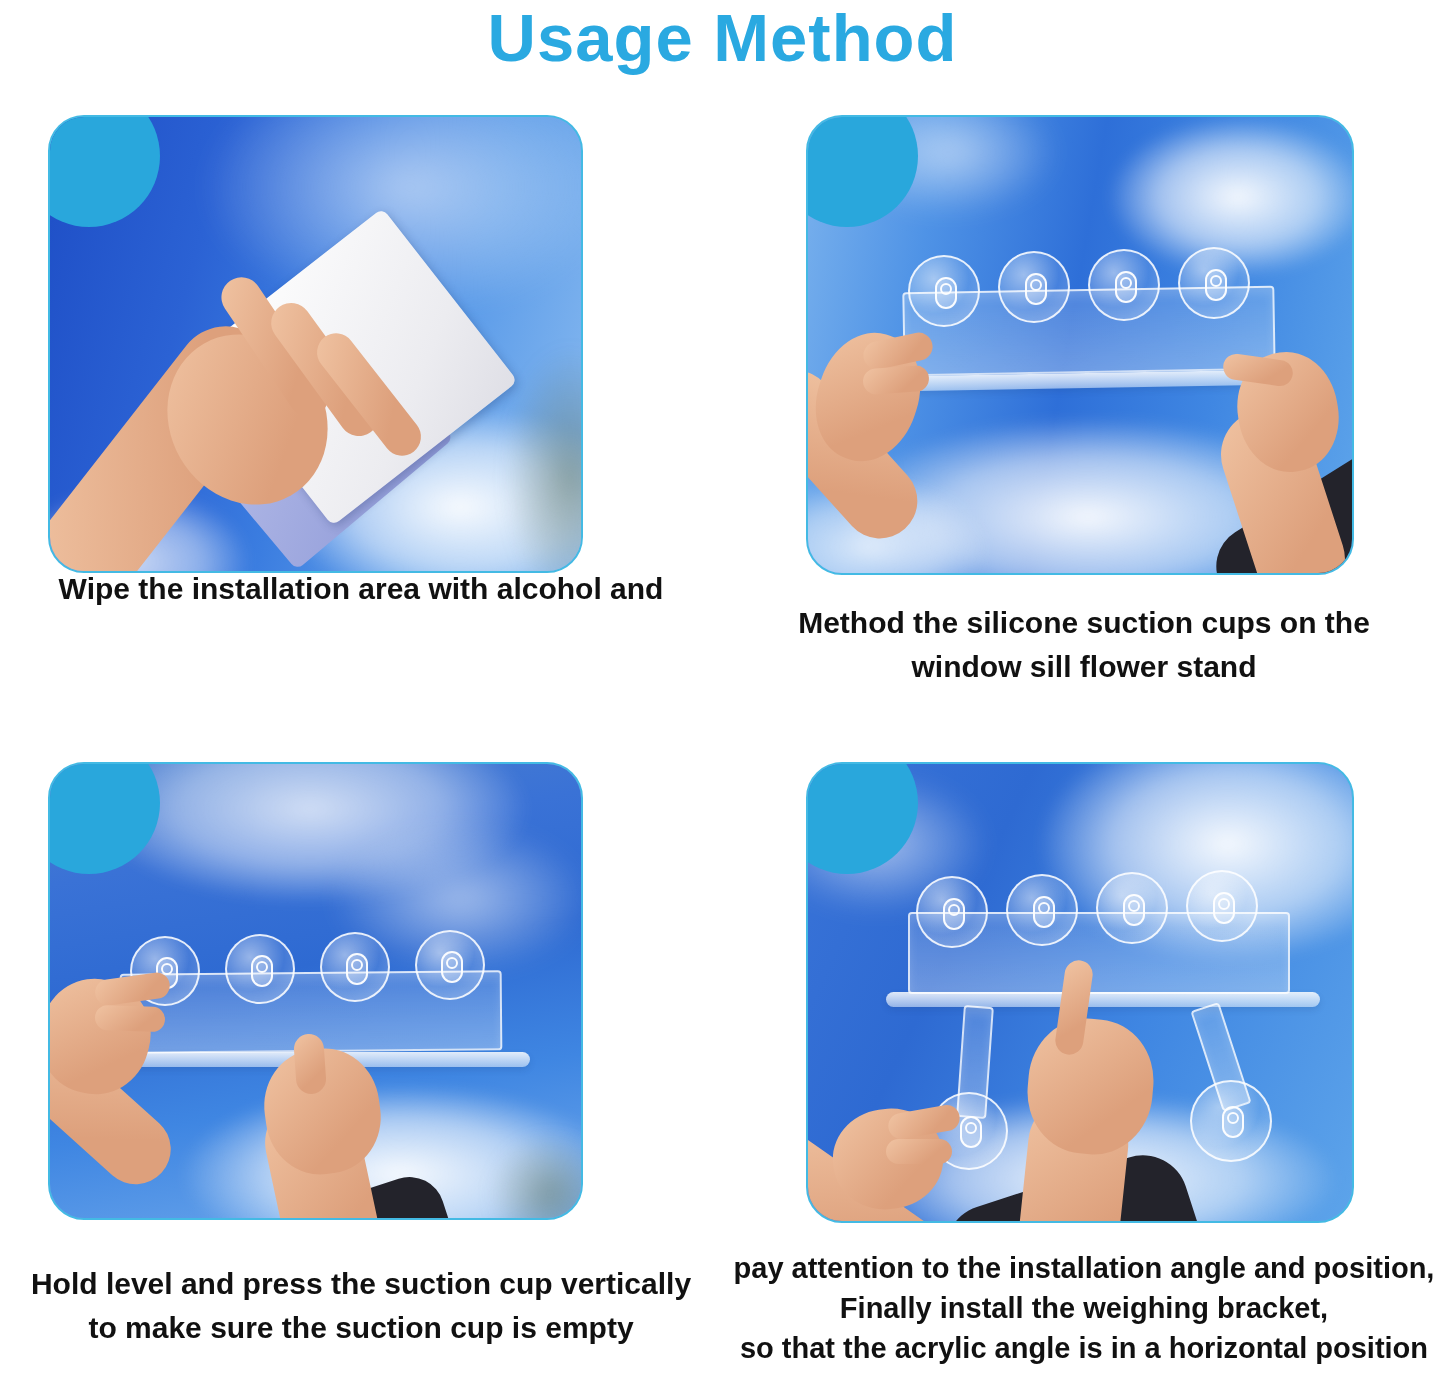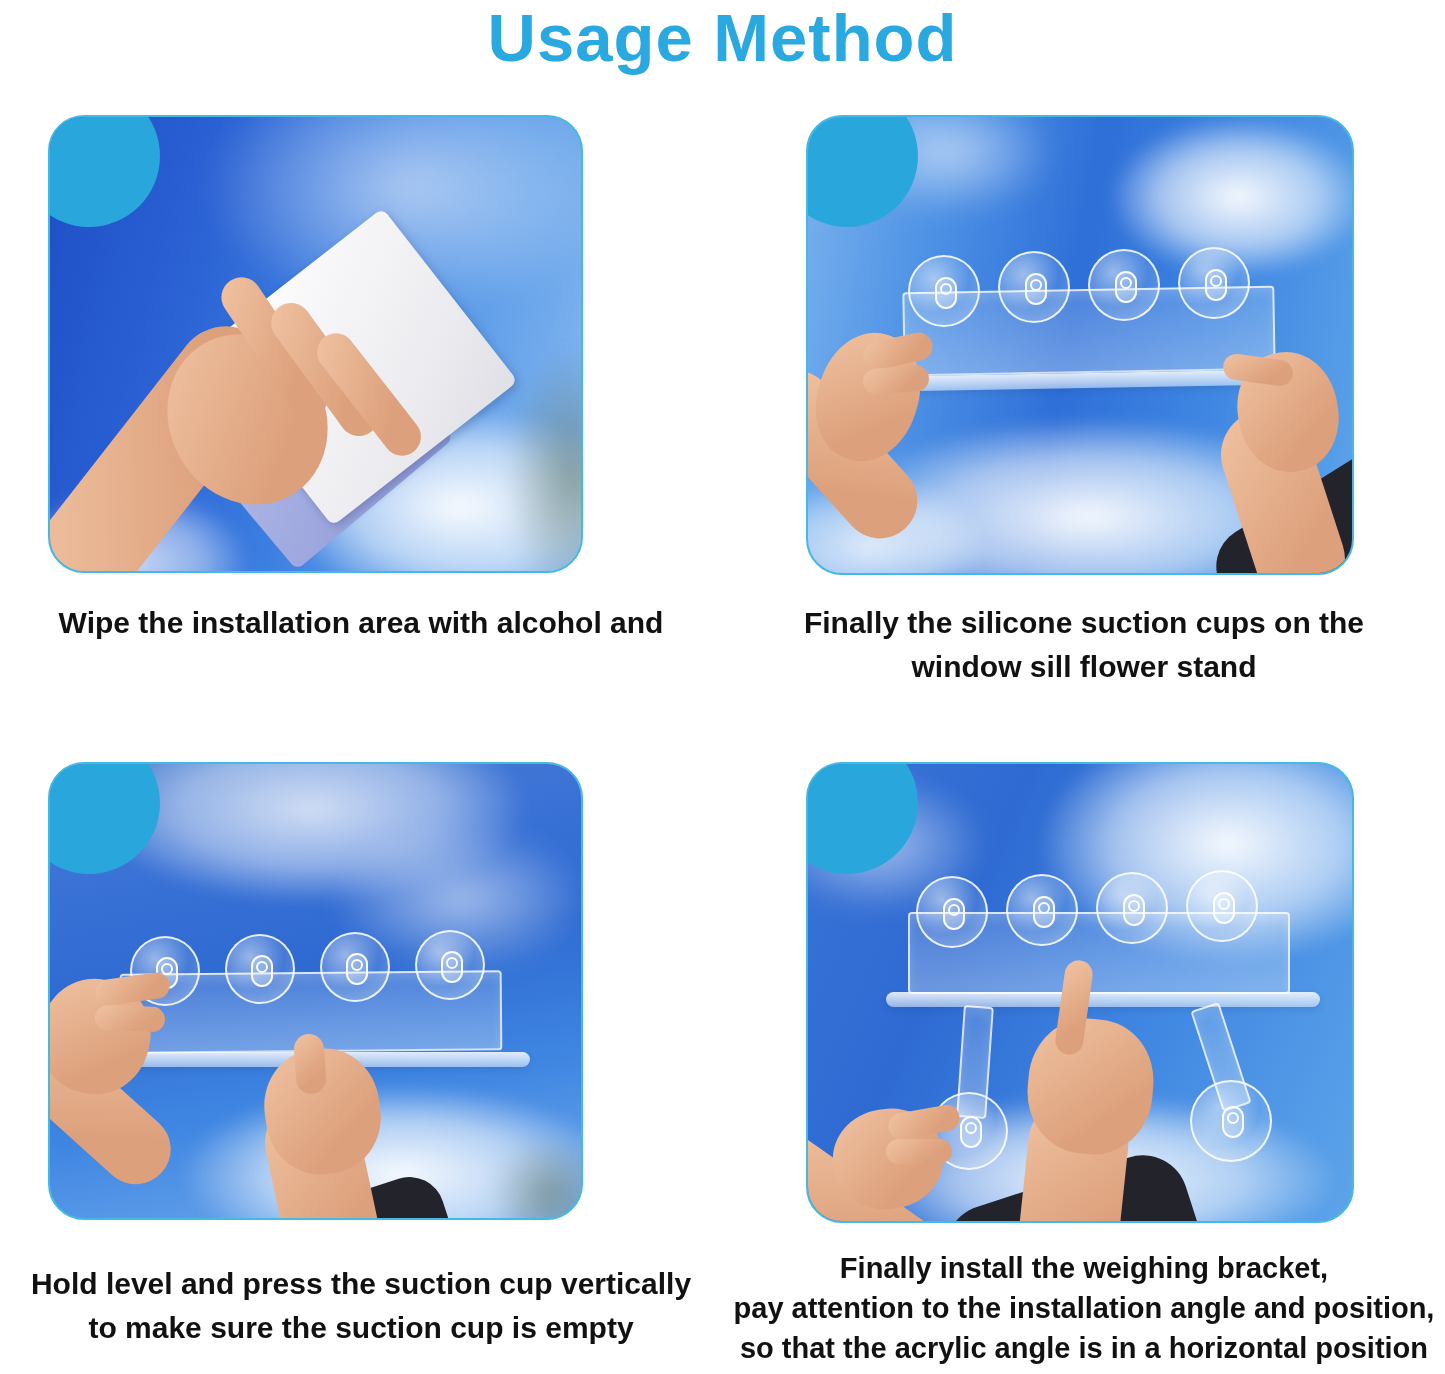--- a/index.html
+++ b/index.html
@@ -230,33 +230,33 @@
 
       <div class="skin" style="left:-85px;top:405px;width:230px;height:72px;border-radius:40px;transform:rotate(35deg);"></div>
       <div class="skin" style="left:25px;top:345px;width:110px;height:100px;border-radius:48%;transform:rotate(-8deg);"></div>
       <div class="skin" style="left:80px;top:345px;width:72px;height:26px;border-radius:15px;transform:rotate(-10deg);"></div>
       <div class="skin" style="left:78px;top:375px;width:66px;height:25px;border-radius:15px;transform:rotate(0deg);"></div>
     </div>
     <div class="badge"></div>
     <div class="badge-num">4</div>
   </div>
 
-  <div class="caption" style="left:0px;top:601px;text-align:center;">
+  <div class="caption" style="left:0px;top:567px;text-align:center;">
     <div class="cap-line">Wipe the installation area with alcohol and</div>
   </div>
 
   <div class="caption" style="left:723px;top:601px;">
-    <div class="cap-line">Finally the silicone suction cups on the</div>
+    <div class="cap-line">Method the silicone suction cups on the</div>
     <div class="cap-line">window sill flower stand</div>
   </div>
 
   <div class="caption" style="left:0px;top:1262px;">
     <div class="cap-line">Hold level and press the suction cup vertically</div>
     <div class="cap-line">to make sure the suction cup is empty</div>
   </div>
 
   <div class="caption three" style="left:723px;top:1248px;">
+    <div class="cap-line">pay attention to the installation angle and position,</div>
     <div class="cap-line">Finally install the weighing bracket,</div>
-    <div class="cap-line">pay attention to the installation angle and position,</div>
     <div class="cap-line">so that the acrylic angle is in a horizontal position</div>
   </div>
 
 </div>
 
 </body></html>

